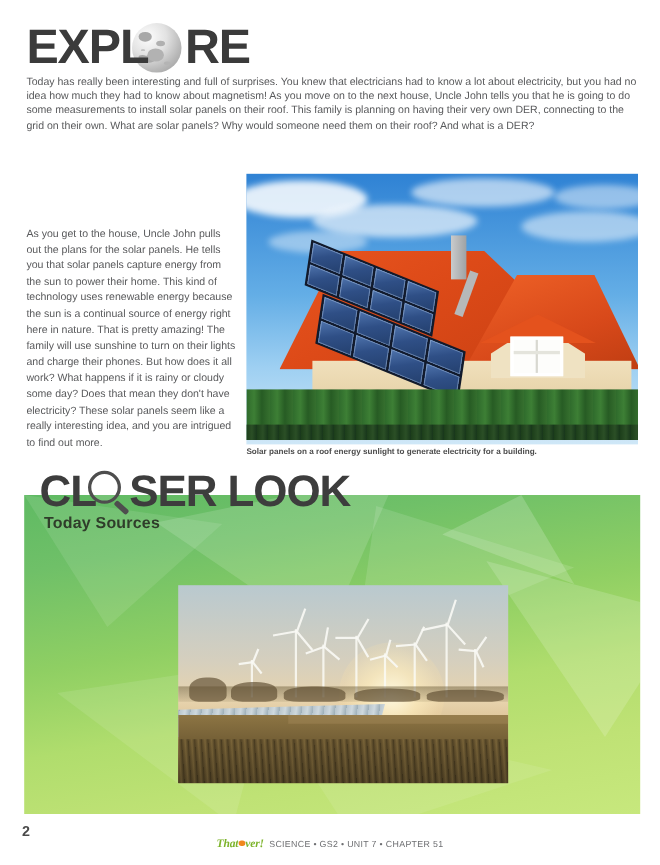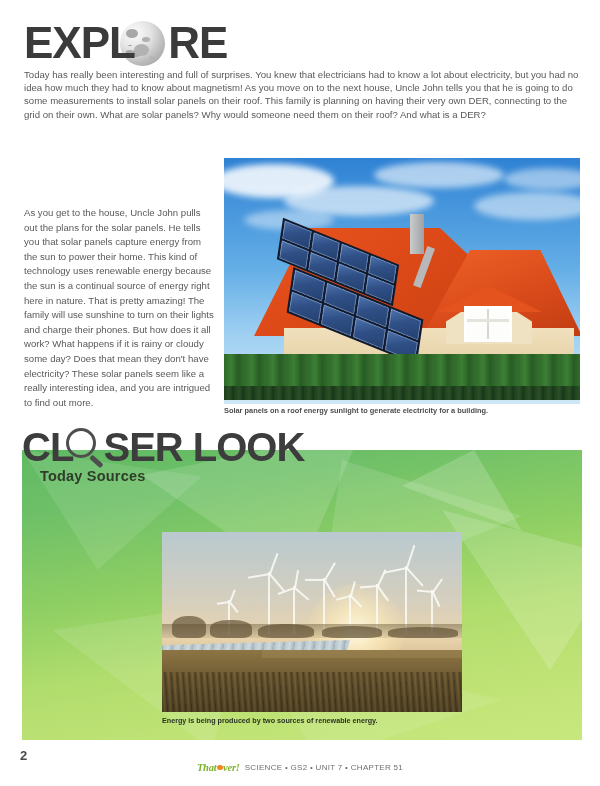--- a/index.html
+++ b/index.html
@@ -254,21 +254,21 @@
     width: 356px;
     font-size: 7.4px;
     line-height: 10px;
     color: #4d4d4d;
     font-weight: bold;
   }
 
   
   .closer-head {
     position: absolute;
-    left: 22px;
+    left: 36px;
     top: 424px;
     width: 340px;
     height: 46px;
     z-index: 5;
   }
   .closer-word {
     font-family: "Liberation Sans", sans-serif;
     font-weight: bold;
     font-size: 40px;
     letter-spacing: -1px;
@@ -630,20 +630,19 @@
       <div class="tree-clump" style="left:48px;width:42px;height:18px;"></div>
       <div class="tree-clump" style="left:96px;width:56px;height:14px;"></div>
       <div class="tree-clump" style="left:160px;width:60px;height:12px;"></div>
       <div class="tree-clump" style="left:226px;width:70px;height:11px;"></div>
 
       <div class="wind-solar-array"></div>
       <div class="wind-field"></div>
       <div class="field-path"></div>
     </div>
   </div>
-  <div class="caption-wind">Energy is being produced by two sources of renewable energy.</div>
 </div>
 
 <div class="page-number">2</div>
 <div class="footer-bar">
   <span class="brand-logo"><span>That</span><span class="dot"></span><span>ver!</span></span>
   <span class="footer-meta">SCIENCE • GS2 • UNIT 7 • CHAPTER 51</span>
 </div>
 
 </body></html>

